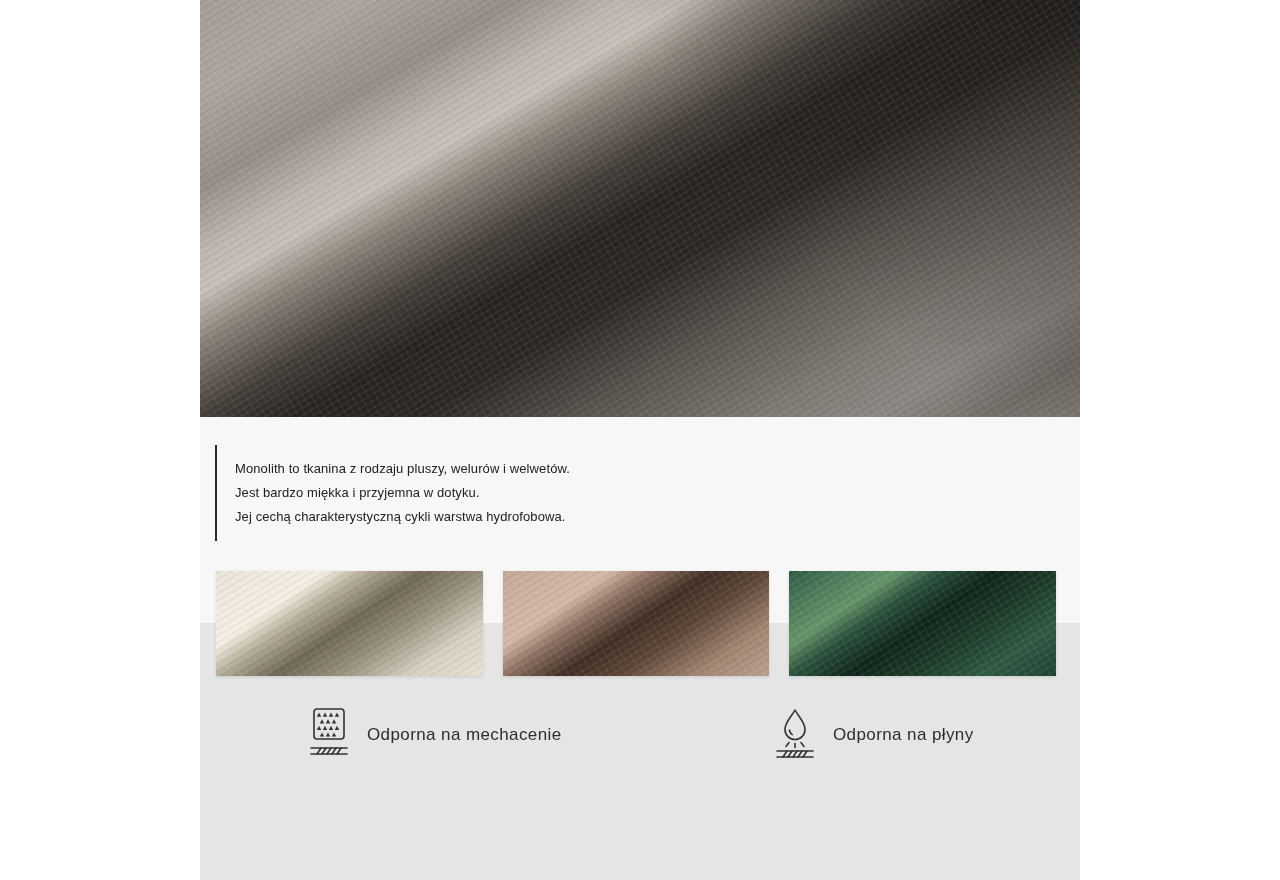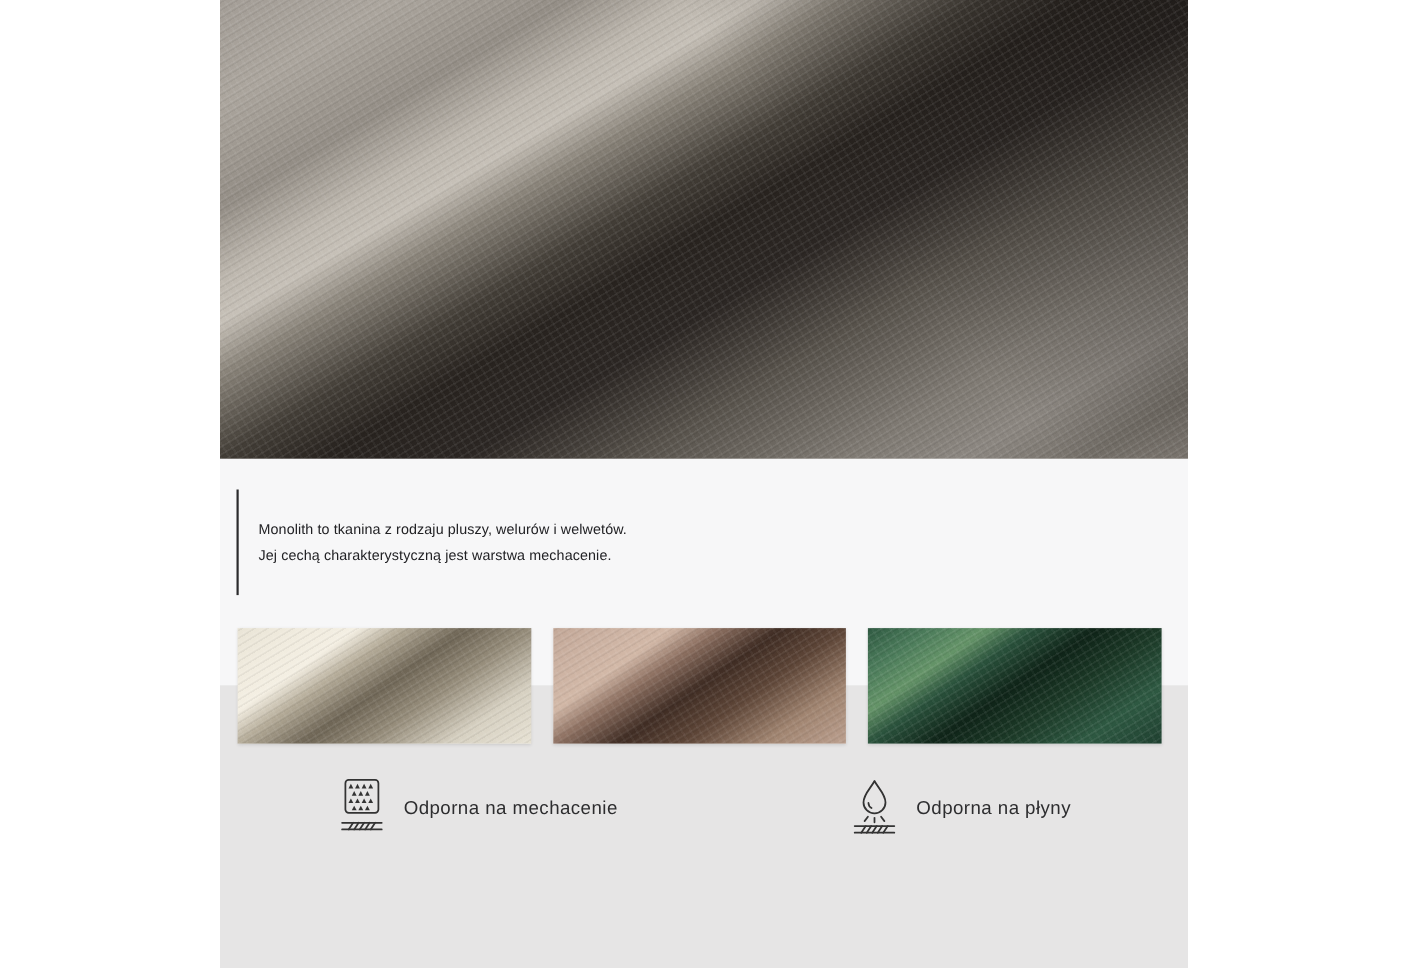--- a/index.html
+++ b/index.html
@@ -72,21 +72,22 @@
 <div class="canvas" style="background-color: rgb(255, 255, 255);">
   <div class="content">
 
     <div class="hero textured" style="--c1: #a39d96; --c2: #aba59d; --c3: #938d85; --c4: #bdb7ae; --c5: #c6c0b7; --c6: #8a847a; --c7: #433e37; --c8: #28231f; --c9: #2b2623; --c10: #57524b; --c11: #7e7972; --c12: #8b8680; --c13: #746f68; --c14: #868079;"></div>
 
     <div class="info-band" style="background-color: rgb(247, 247, 248);">
       <div class="info-row">
         <div class="divider"></div>
         <div class="desc">
           <span>Monolith to tkanina z rodzaju pluszy, welurów i welwetów.</span>
-          <span>Jej cechą charakterystyczną jest warstwa mechacenie.</span>
+          <span>Jest bardzo miękka i przyjemna w dotyku.</span>
+          <span>Jej cechą charakterystyczną cykli warstwa hydrofobowa.</span>
         </div>
       </div>
 
       <div class="swatch-row">
         <div class="swatch textured" style="--c1: #e9e4d6; --c2: #f0ebde; --c3: #f4efe3; --c4: #b5ac99; --c5: #6f6656; --c6: #958c7a; --c7: #d6d0c1; --c8: #e7e2d4;"></div>
         <div class="swatch textured" style="--c1: #c3a898; --c2: #ccb2a2; --c3: #d2b8a7; --c4: #8f7263; --c5: #402d24; --c6: #5d4537; --c7: #a08470; --c8: #bb9f8e;"></div>
         <div class="swatch textured" style="--c1: #2f5a42; --c2: #4c7c5b; --c3: #659468; --c4: #2a523c; --c5: #0f2418; --c6: #1b3826; --c7: #2e5942; --c8: #1f4030;"></div>
       </div>
     </div>
 

